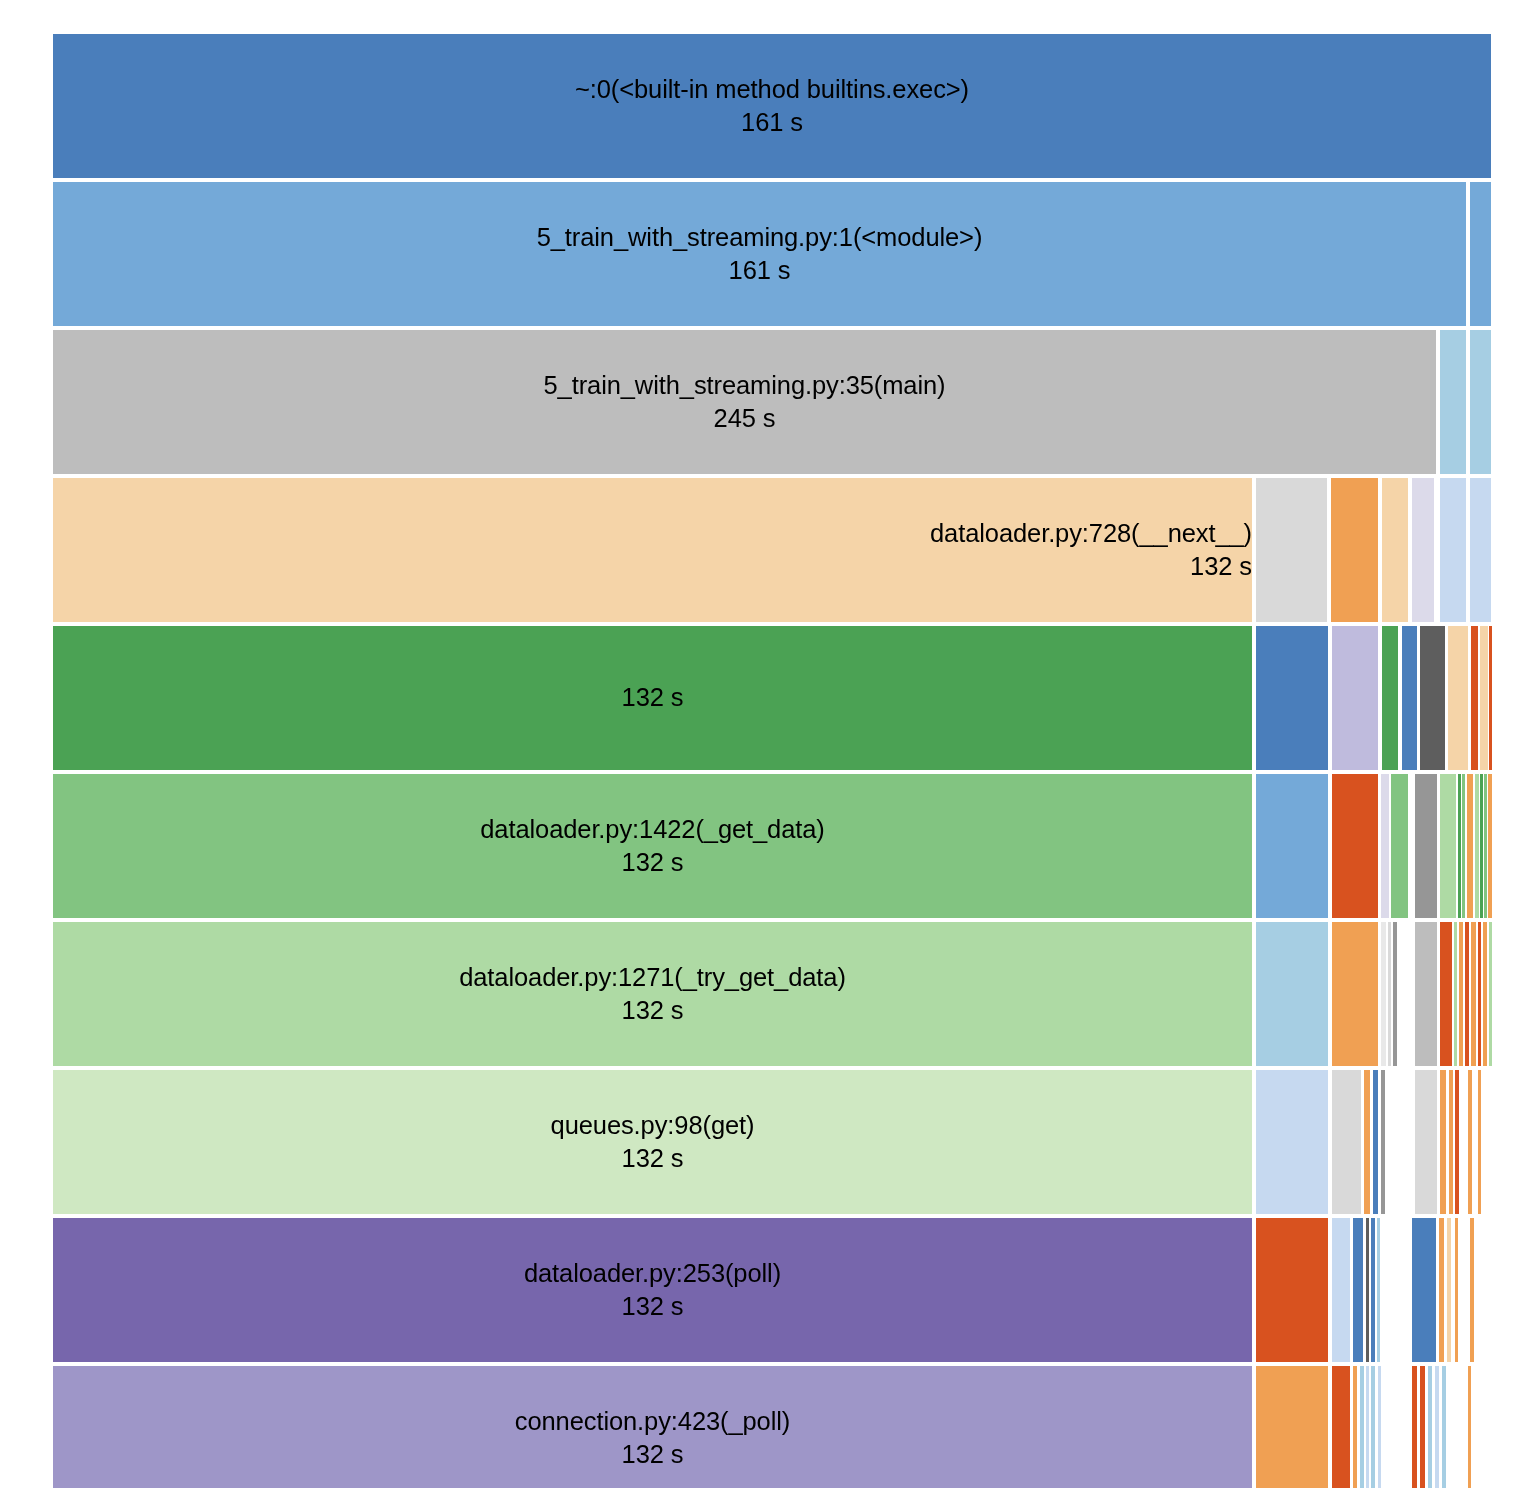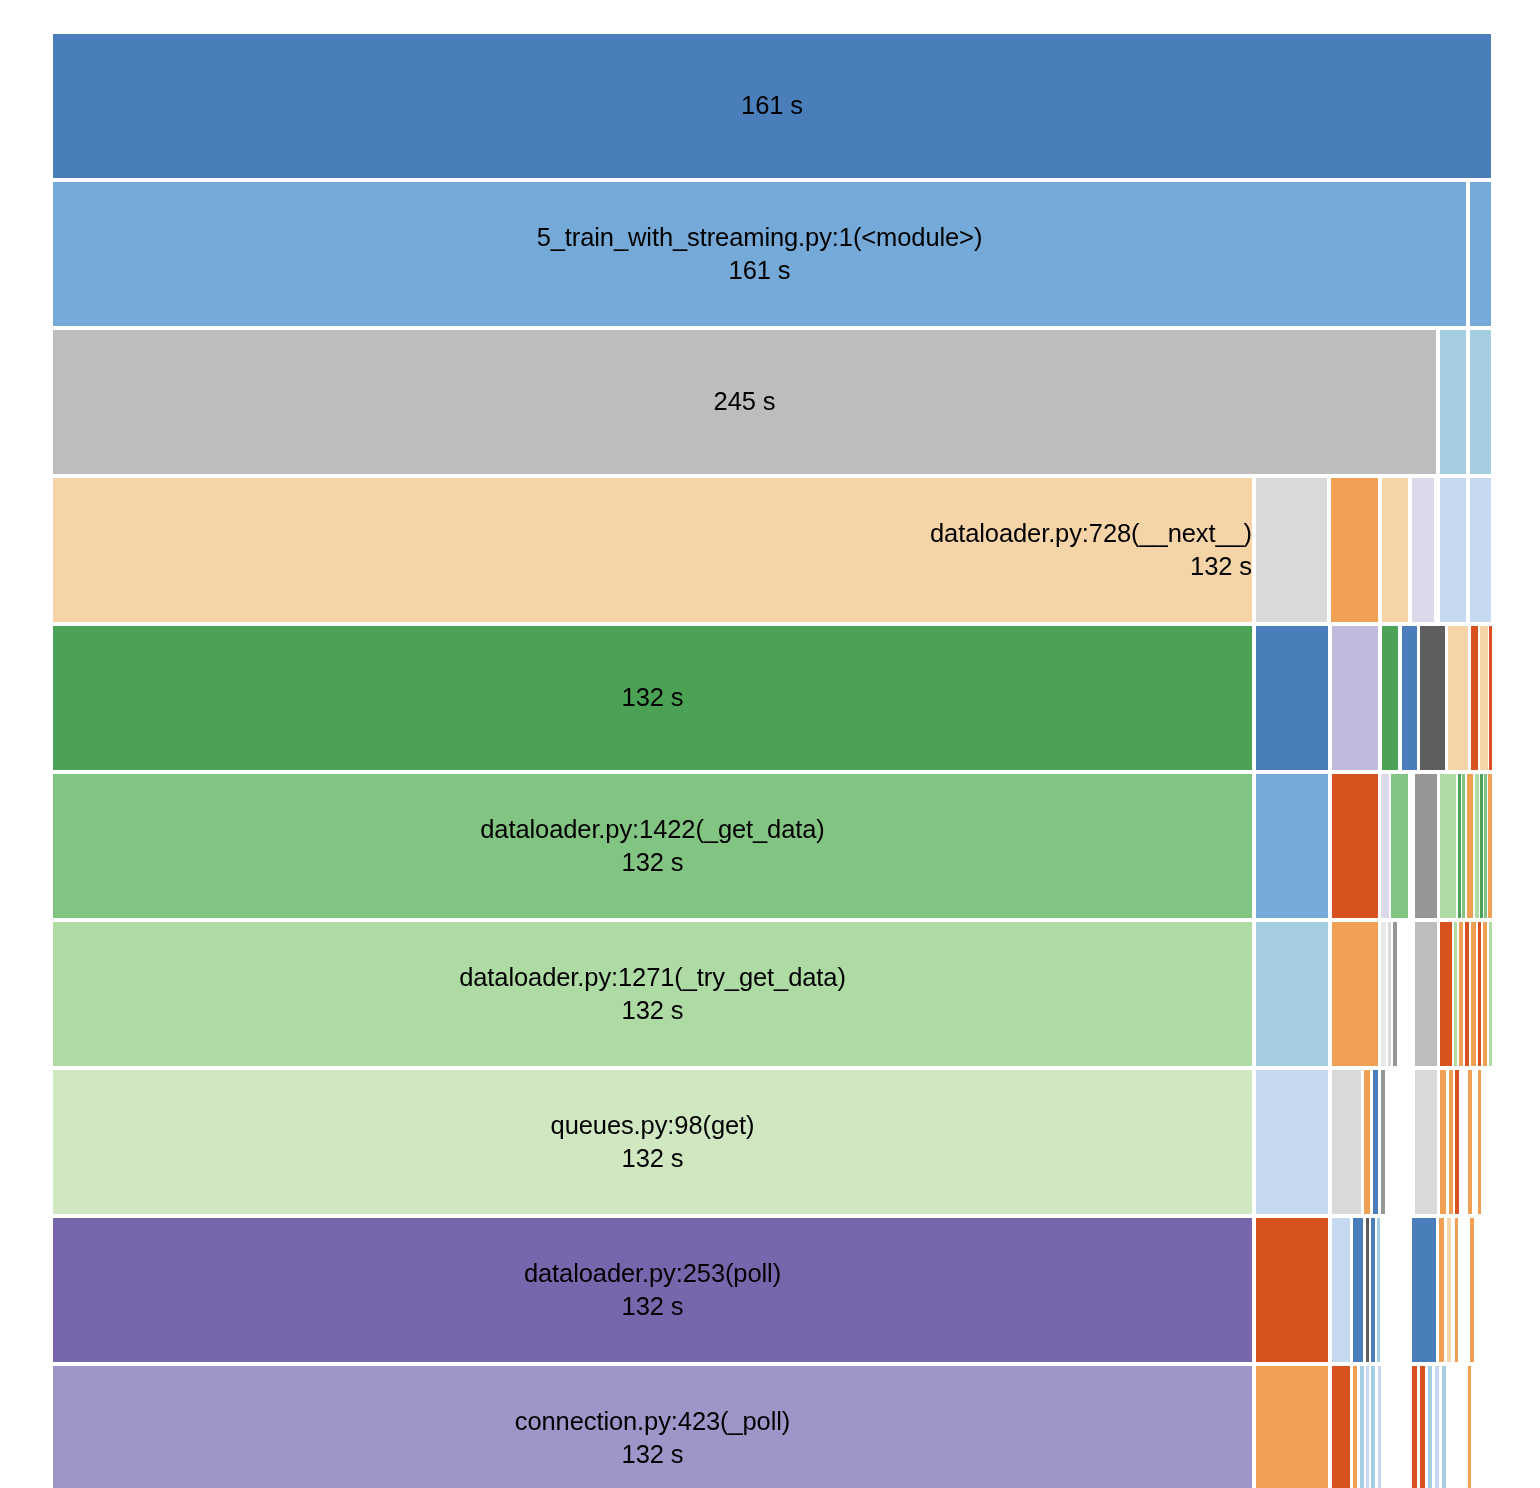--- a/index.html
+++ b/index.html
@@ -48,32 +48,34 @@
     white-space: nowrap;
     letter-spacing: -0.1px;
   }
 </style>
 </head>
 <body>
 
 <div id="flamegraph">
     <div class="fg-row" style="top: 34px; height: 144px;">
       <div class="fg-frame" style="left: 53px; width: 1438px; height: 144px; background: rgb(74, 126, 187);">
+        <div class="fg-label">~:0(&lt;built-in method builtins.exec&gt;)</div>
         <div class="fg-value">161 s</div>
       </div>
     </div>
     <div class="fg-row" style="top: 182px; height: 168px;">
       <div class="fg-frame" style="left: 53px; width: 1413px; height: 144px; background: rgb(116, 169, 216);">
         <div class="fg-label">5_train_with_streaming.py:1(&lt;module&gt;)</div>
         <div class="fg-value">161 s</div>
       </div>
       <div class="fg-frame narrow" style="left: 1470px; width: 21px; height: 144px; background: rgb(116, 169, 216);"></div>
     </div>
     <div class="fg-row" style="top: 330px; height: 144px;">
       <div class="fg-frame" style="left: 53px; width: 1383px; height: 144px; background: rgb(189, 189, 189);">
+        <div class="fg-label">5_train_with_streaming.py:35(main)</div>
         <div class="fg-value">245 s</div>
       </div>
       <div class="fg-frame narrow" style="left: 1440px; width: 26px; height: 144px; background: rgb(166, 206, 227);"></div>
       <div class="fg-frame narrow" style="left: 1470px; width: 21px; height: 144px; background: rgb(166, 206, 227);"></div>
     </div>
     <div class="fg-row" style="top: 478px; height: 144px;">
       <div class="fg-frame" style="left: 53px; width: 1199px; height: 144px; background: rgb(245, 212, 168); align-items: flex-end;">
         <div class="fg-label">dataloader.py:728(__next__)</div>
         <div class="fg-value">132 s</div>
       </div>

